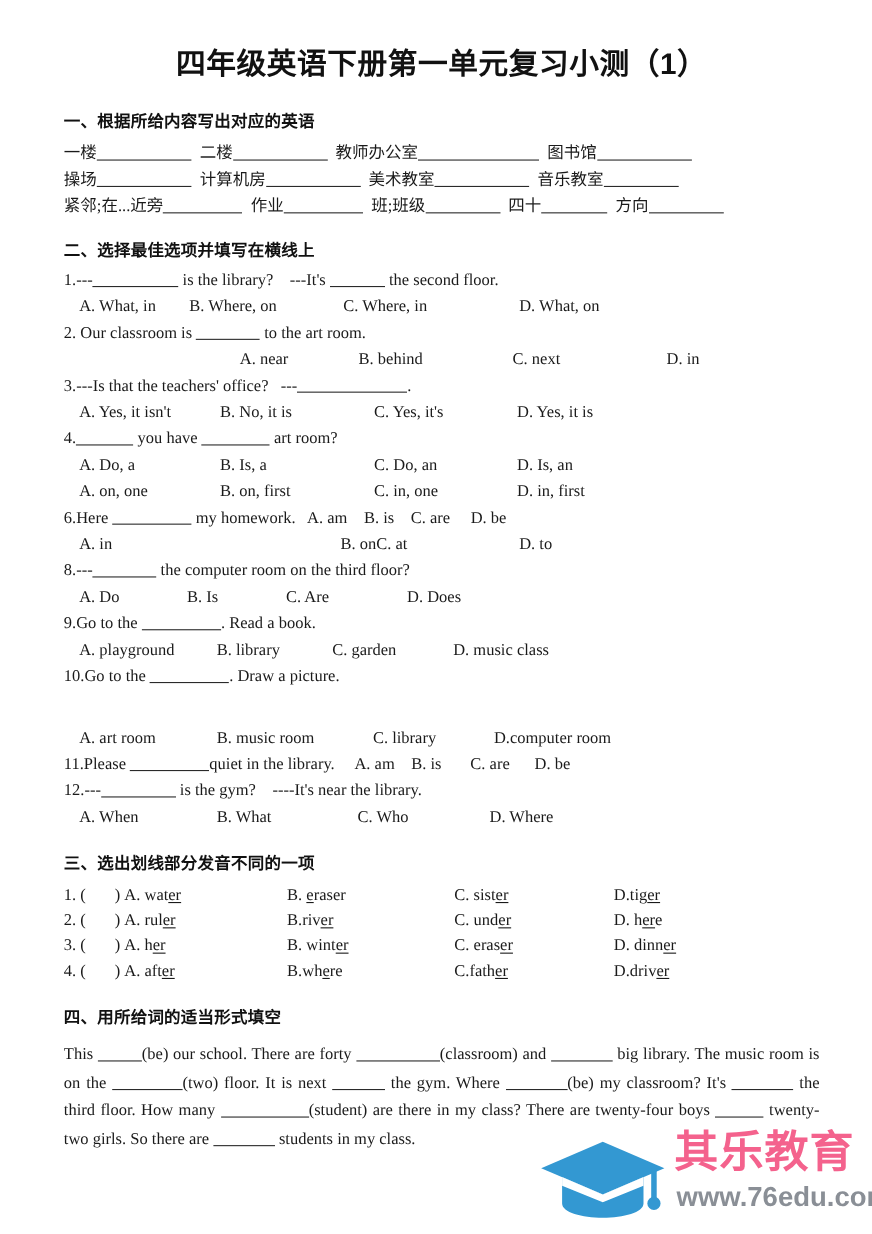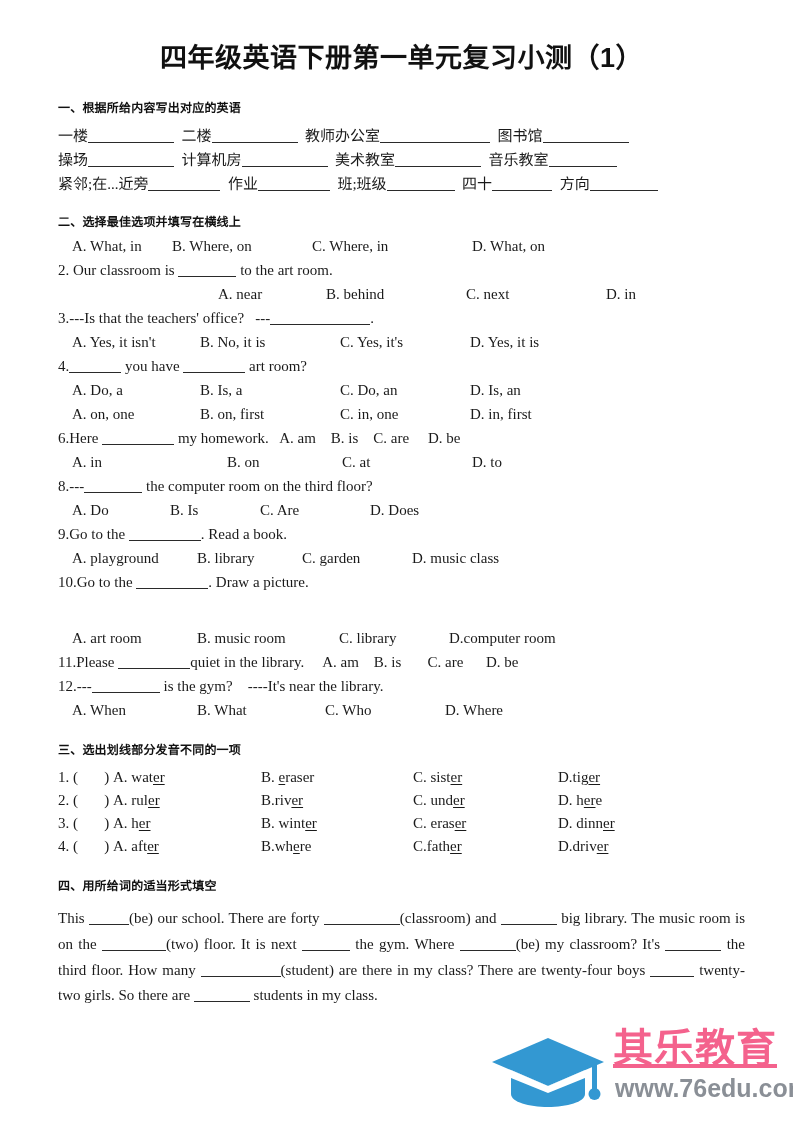--- a/index.html
+++ b/index.html
@@ -37,21 +37,21 @@
     margin: 14px 0 0 0;
     padding: 0;
     line-height: 1.25;
     color: #111;
   }
 
   
   .sec-head {
     font-family: "Liberation Sans", "DejaVu Sans", sans-serif;
     font-weight: bold;
-    font-size: 12px;
+    font-size: 15px;
     color: #111;
     margin: 0;
     padding: 0;
     line-height: 1.4;
     letter-spacing: 0.2px;
   }
   .sec-1 { margin-top: 24px; }
   .sec-2 { margin-top: 22px; }
   .sec-3 { margin-top: 24px; }
   .sec-4 { margin-top: 24px; }
@@ -131,21 +131,20 @@
     position: absolute;
     left: 128px;
     top: 4px;
     font-family: "Liberation Sans", "DejaVu Sans", sans-serif;
     font-weight: bold;
     font-size: 40px;
     letter-spacing: 1px;
     color: #f4628d;
     line-height: 1;
     white-space: nowrap;
-    text-decoration: underline;
   }
   .logo-text-url {
     position: absolute;
     left: 130px;
     top: 52px;
     font-family: "Liberation Sans", "DejaVu Sans", sans-serif;
     font-weight: bold;
     font-size: 25px;
     letter-spacing: 0px;
     color: #8a8f96;
@@ -162,30 +161,31 @@
 
   <div class="sec-head sec-1">一、根据所给内容写出对应的英语</div>
   <div id="sec1-body">
       <div class="vocab-row"><span class="vocab-item"><span>一楼</span><span class="blank" style="width: 86px;"></span></span><span>  </span><span class="vocab-item"><span>二楼</span><span class="blank" style="width: 86px;"></span></span><span>  </span><span class="vocab-item"><span>教师办公室</span><span class="blank" style="width: 110px;"></span></span><span>  </span><span class="vocab-item"><span>图书馆</span><span class="blank" style="width: 86px;"></span></span></div>
       <div class="vocab-row"><span class="vocab-item"><span>操场</span><span class="blank" style="width: 86px;"></span></span><span>  </span><span class="vocab-item"><span>计算机房</span><span class="blank" style="width: 86px;"></span></span><span>  </span><span class="vocab-item"><span>美术教室</span><span class="blank" style="width: 86px;"></span></span><span>  </span><span class="vocab-item"><span>音乐教室</span><span class="blank" style="width: 68px;"></span></span></div>
       <div class="vocab-row"><span class="vocab-item"><span>紧邻;在...近旁</span><span class="blank" style="width: 72px;"></span></span><span>  </span><span class="vocab-item"><span>作业</span><span class="blank" style="width: 72px;"></span></span><span>  </span><span class="vocab-item"><span>班;班级</span><span class="blank" style="width: 68px;"></span></span><span>  </span><span class="vocab-item"><span>四十</span><span class="blank" style="width: 60px;"></span></span><span>  </span><span class="vocab-item"><span>方向</span><span class="blank" style="width: 68px;"></span></span></div>
     </div>
 
   <div class="sec-head sec-2">二、选择最佳选项并填写在横线上</div>
   <div id="sec2-body">
+      <div class="q-stem"><span>1.---</span><span class="blank" style="width: 78px;"></span><span> is the library?    ---It's </span><span class="blank" style="width: 50px;"></span><span> the second floor.</span></div>
       <div class="q-opts"><span class="opt" style="min-width: 100px;">A. What, in</span><span class="opt" style="min-width: 140px;">B. Where, on</span><span class="opt" style="min-width: 160px;">C. Where, in</span><span class="opt" style="min-width: 120px;">D. What, on</span></div>
       <div class="q-stem"><span>2. Our classroom is </span><span class="blank" style="width: 58px;"></span><span> to the art room.</span></div>
       <div class="q-opts indent-mid"><span class="opt" style="min-width: 108px;">A. near</span><span class="opt" style="min-width: 140px;">B. behind</span><span class="opt" style="min-width: 140px;">C. next</span><span class="opt" style="min-width: 100px;">D. in</span></div>
       <div class="q-stem"><span>3.---Is that the teachers' office?   ---</span><span class="blank" style="width: 100px;"></span><span>.</span></div>
       <div class="q-opts"><span class="opt" style="min-width: 128px;">A. Yes, it isn't</span><span class="opt" style="min-width: 140px;">B. No, it is</span><span class="opt" style="min-width: 130px;">C. Yes, it's</span><span class="opt" style="min-width: 120px;">D. Yes, it is</span></div>
       <div class="q-stem"><span>4.</span><span class="blank" style="width: 52px;"></span><span> you have </span><span class="blank" style="width: 62px;"></span><span> art room?</span></div>
       <div class="q-opts"><span class="opt" style="min-width: 128px;">A. Do, a</span><span class="opt" style="min-width: 140px;">B. Is, a</span><span class="opt" style="min-width: 130px;">C. Do, an</span><span class="opt" style="min-width: 120px;">D. Is, an</span></div>
       <div class="q-opts"><span class="opt" style="min-width: 128px;">A. on, one</span><span class="opt" style="min-width: 140px;">B. on, first</span><span class="opt" style="min-width: 130px;">C. in, one</span><span class="opt" style="min-width: 120px;">D. in, first</span></div>
       <div class="q-stem"><span>6.Here </span><span class="blank" style="width: 72px;"></span><span> my homework.   A. am    B. is    C. are     D. be</span></div>
-      <div class="q-opts"><span class="opt" style="min-width: 155px;">A. in</span><span class="opt" style="min-width: 115px;">B. on</span><span class="opt" style="min-width: 130px;">C. at</span><span class="opt" style="min-width: 100px;">D. to</span></div>
+      <div class="q-opts"><span class="opt" style="min-width: 155px;">A. in</span><span class="opt" style="min-width: 115px; text-align: right;">B. on</span><span class="opt" style="min-width: 130px;">C. at</span><span class="opt" style="min-width: 100px;">D. to</span></div>
       <div class="q-stem"><span>8.---</span><span class="blank" style="width: 58px;"></span><span> the computer room on the third floor?</span></div>
       <div class="q-opts"><span class="opt" style="min-width: 98px;">A. Do</span><span class="opt" style="min-width: 90px;">B. Is</span><span class="opt" style="min-width: 110px;">C. Are</span><span class="opt" style="min-width: 100px;">D. Does</span></div>
       <div class="q-stem"><span>9.Go to the </span><span class="blank" style="width: 72px;"></span><span>. Read a book.</span></div>
       <div class="q-opts"><span class="opt" style="min-width: 125px;">A. playground</span><span class="opt" style="min-width: 105px;">B. library</span><span class="opt" style="min-width: 110px;">C. garden</span><span class="opt" style="min-width: 130px;">D. music class</span></div>
       <div class="q-stem"><span>10.Go to the </span><span class="blank" style="width: 72px;"></span><span>. Draw a picture.</span></div>
       <div class="q-opts"><span class="opt" style="min-width: 125px;">A. art room</span><span class="opt" style="min-width: 142px;">B. music room</span><span class="opt" style="min-width: 110px; margin-top: 32px;">C. library</span><span class="opt" style="min-width: 140px;">D.computer room</span></div>
       <div class="q-stem"><span>11.Please </span><span class="blank" style="width: 72px;"></span><span>quiet in the library.     A. am    B. is       C. are      D. be</span></div>
       <div class="q-stem"><span>12.---</span><span class="blank" style="width: 68px;"></span><span> is the gym?    ----It's near the library.</span></div>
       <div class="q-opts"><span class="opt" style="min-width: 125px;">A. When</span><span class="opt" style="min-width: 128px;">B. What</span><span class="opt" style="min-width: 120px;">C. Who</span><span class="opt" style="min-width: 110px;">D. Where</span></div>
     </div>

